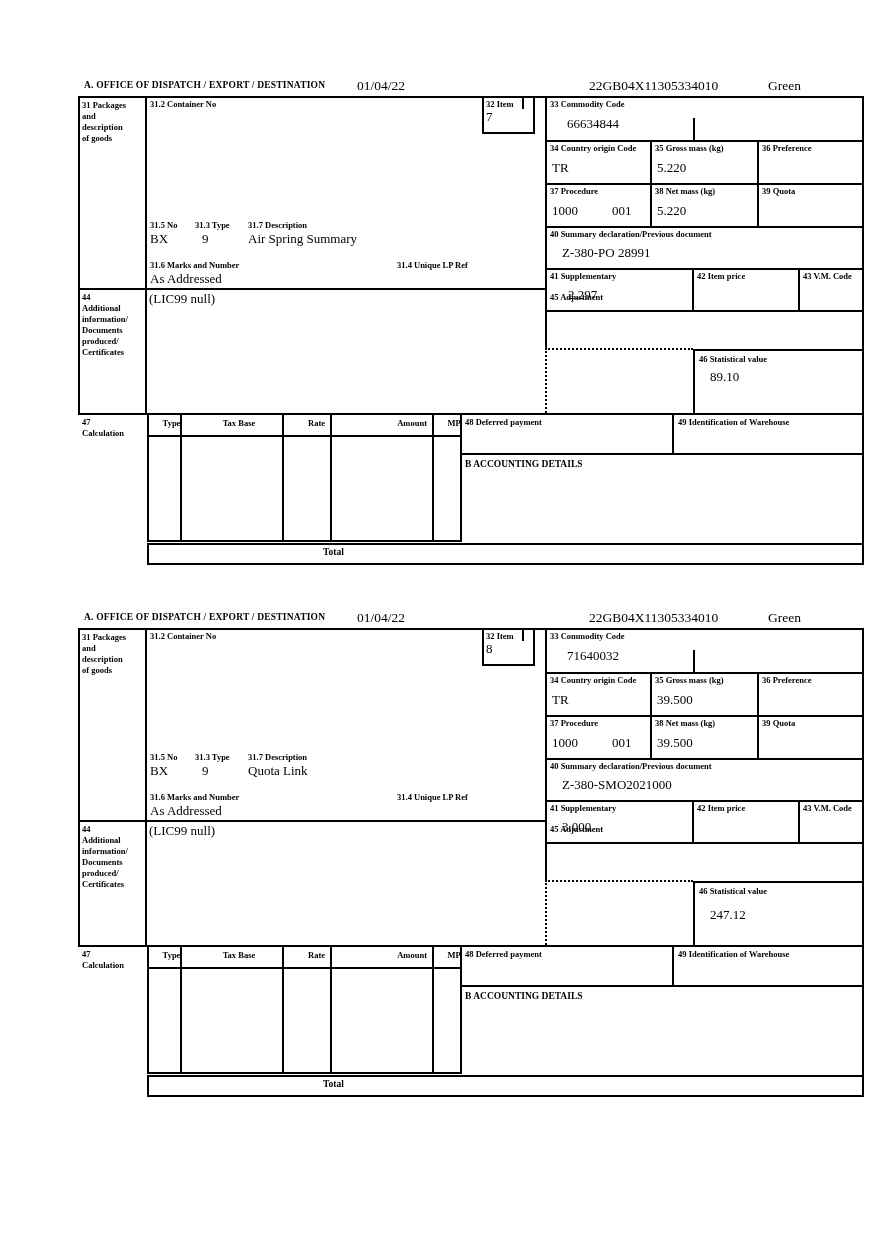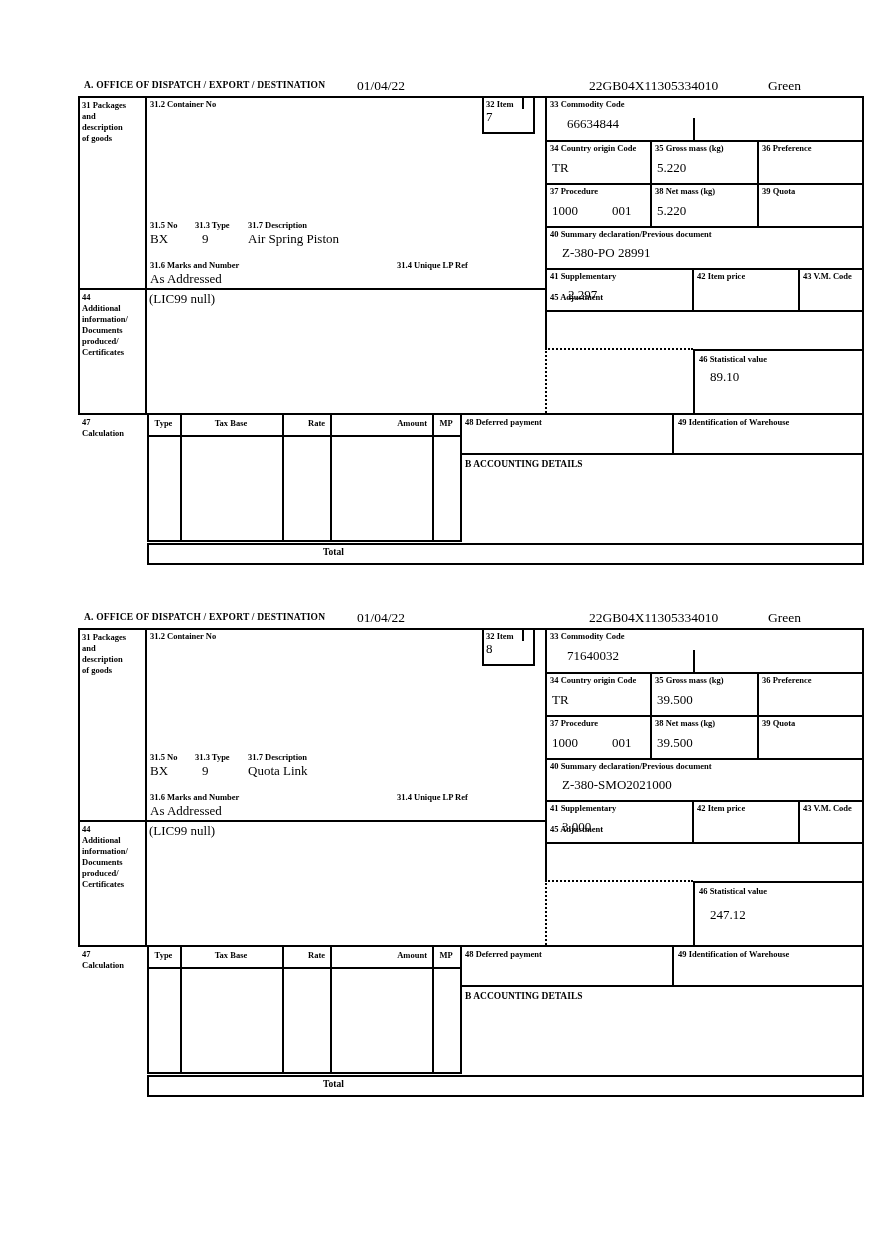--- a/index.html
+++ b/index.html
@@ -12,21 +12,21 @@
   .hld{position:absolute;height:0;border-top:2px dotted #000;}
   .vld{position:absolute;width:0;border-left:2px dotted #000;}
   
   .lbl{position:absolute;font-size:8.5px;font-weight:bold;line-height:11px;white-space:nowrap;}
   .val{position:absolute;font-size:13px;line-height:15px;white-space:nowrap;}
   .hdr-office{position:absolute;left:6px;top:2px;font-size:9.5px;font-weight:bold;letter-spacing:.2px;}
   .hdr-date{position:absolute;left:279px;top:0;font-size:13.5px;}
   .hdr-mrn{position:absolute;left:511px;top:0;font-size:13.5px;}
   .hdr-routing{position:absolute;left:690px;top:0;font-size:13.5px;}
   .big-lbl{position:absolute;font-size:9.5px;font-weight:bold;white-space:nowrap;}
-  .ctr{text-align:center;}
+  .ctr{text-align:center;margin-left:8px;}
   .rgt{text-align:right;padding-right:3px;box-sizing:border-box;}
 </style>
 </head>
 <body>
 
 <div class="page" id="page">
   <div class="section" style="top: 78px;">
 
     <div class="hdr-office">A.  OFFICE OF DISPATCH / EXPORT / DESTINATION</div>
     <div class="hdr-date">01/04/22</div>
@@ -103,21 +103,21 @@
     <div class="val" style="left:534px;top:125px">001</div>
     <div class="lbl" style="left:577px;top:108px">38 Net mass (kg)</div>
     <div class="val" style="left:579px;top:125px">5.220</div>
     <div class="lbl" style="left:684px;top:108px">39 Quota</div>
 
     <div class="lbl" style="left:72px;top:142px">31.5 No</div>
     <div class="lbl" style="left:117px;top:142px">31.3 Type</div>
     <div class="lbl" style="left:170px;top:142px">31.7 Description</div>
     <div class="val" style="left:72px;top:153px">BX</div>
     <div class="val" style="left:124px;top:153px">9</div>
-    <div class="val" style="left:170px;top:153px">Air Spring Piston</div>
+    <div class="val" style="left:170px;top:153px">Air Spring Summary</div>
 
     <div class="lbl" style="left:472px;top:151px">40 Summary declaration/Previous document</div>
     <div class="val" style="left:484px;top:167px">Z-380-PO 28991</div>
 
     <div class="lbl" style="left:72px;top:182px">31.6 Marks and Number</div>
     <div class="lbl" style="left:319px;top:182px">31.4 Unique LP Ref</div>
     <div class="val" style="left:72px;top:193px">As Addressed</div>
 
     <div class="lbl" style="left:472px;top:193px">41 Supplementary</div>
     <div class="val" style="left:490px;top:209px">2.297</div>

